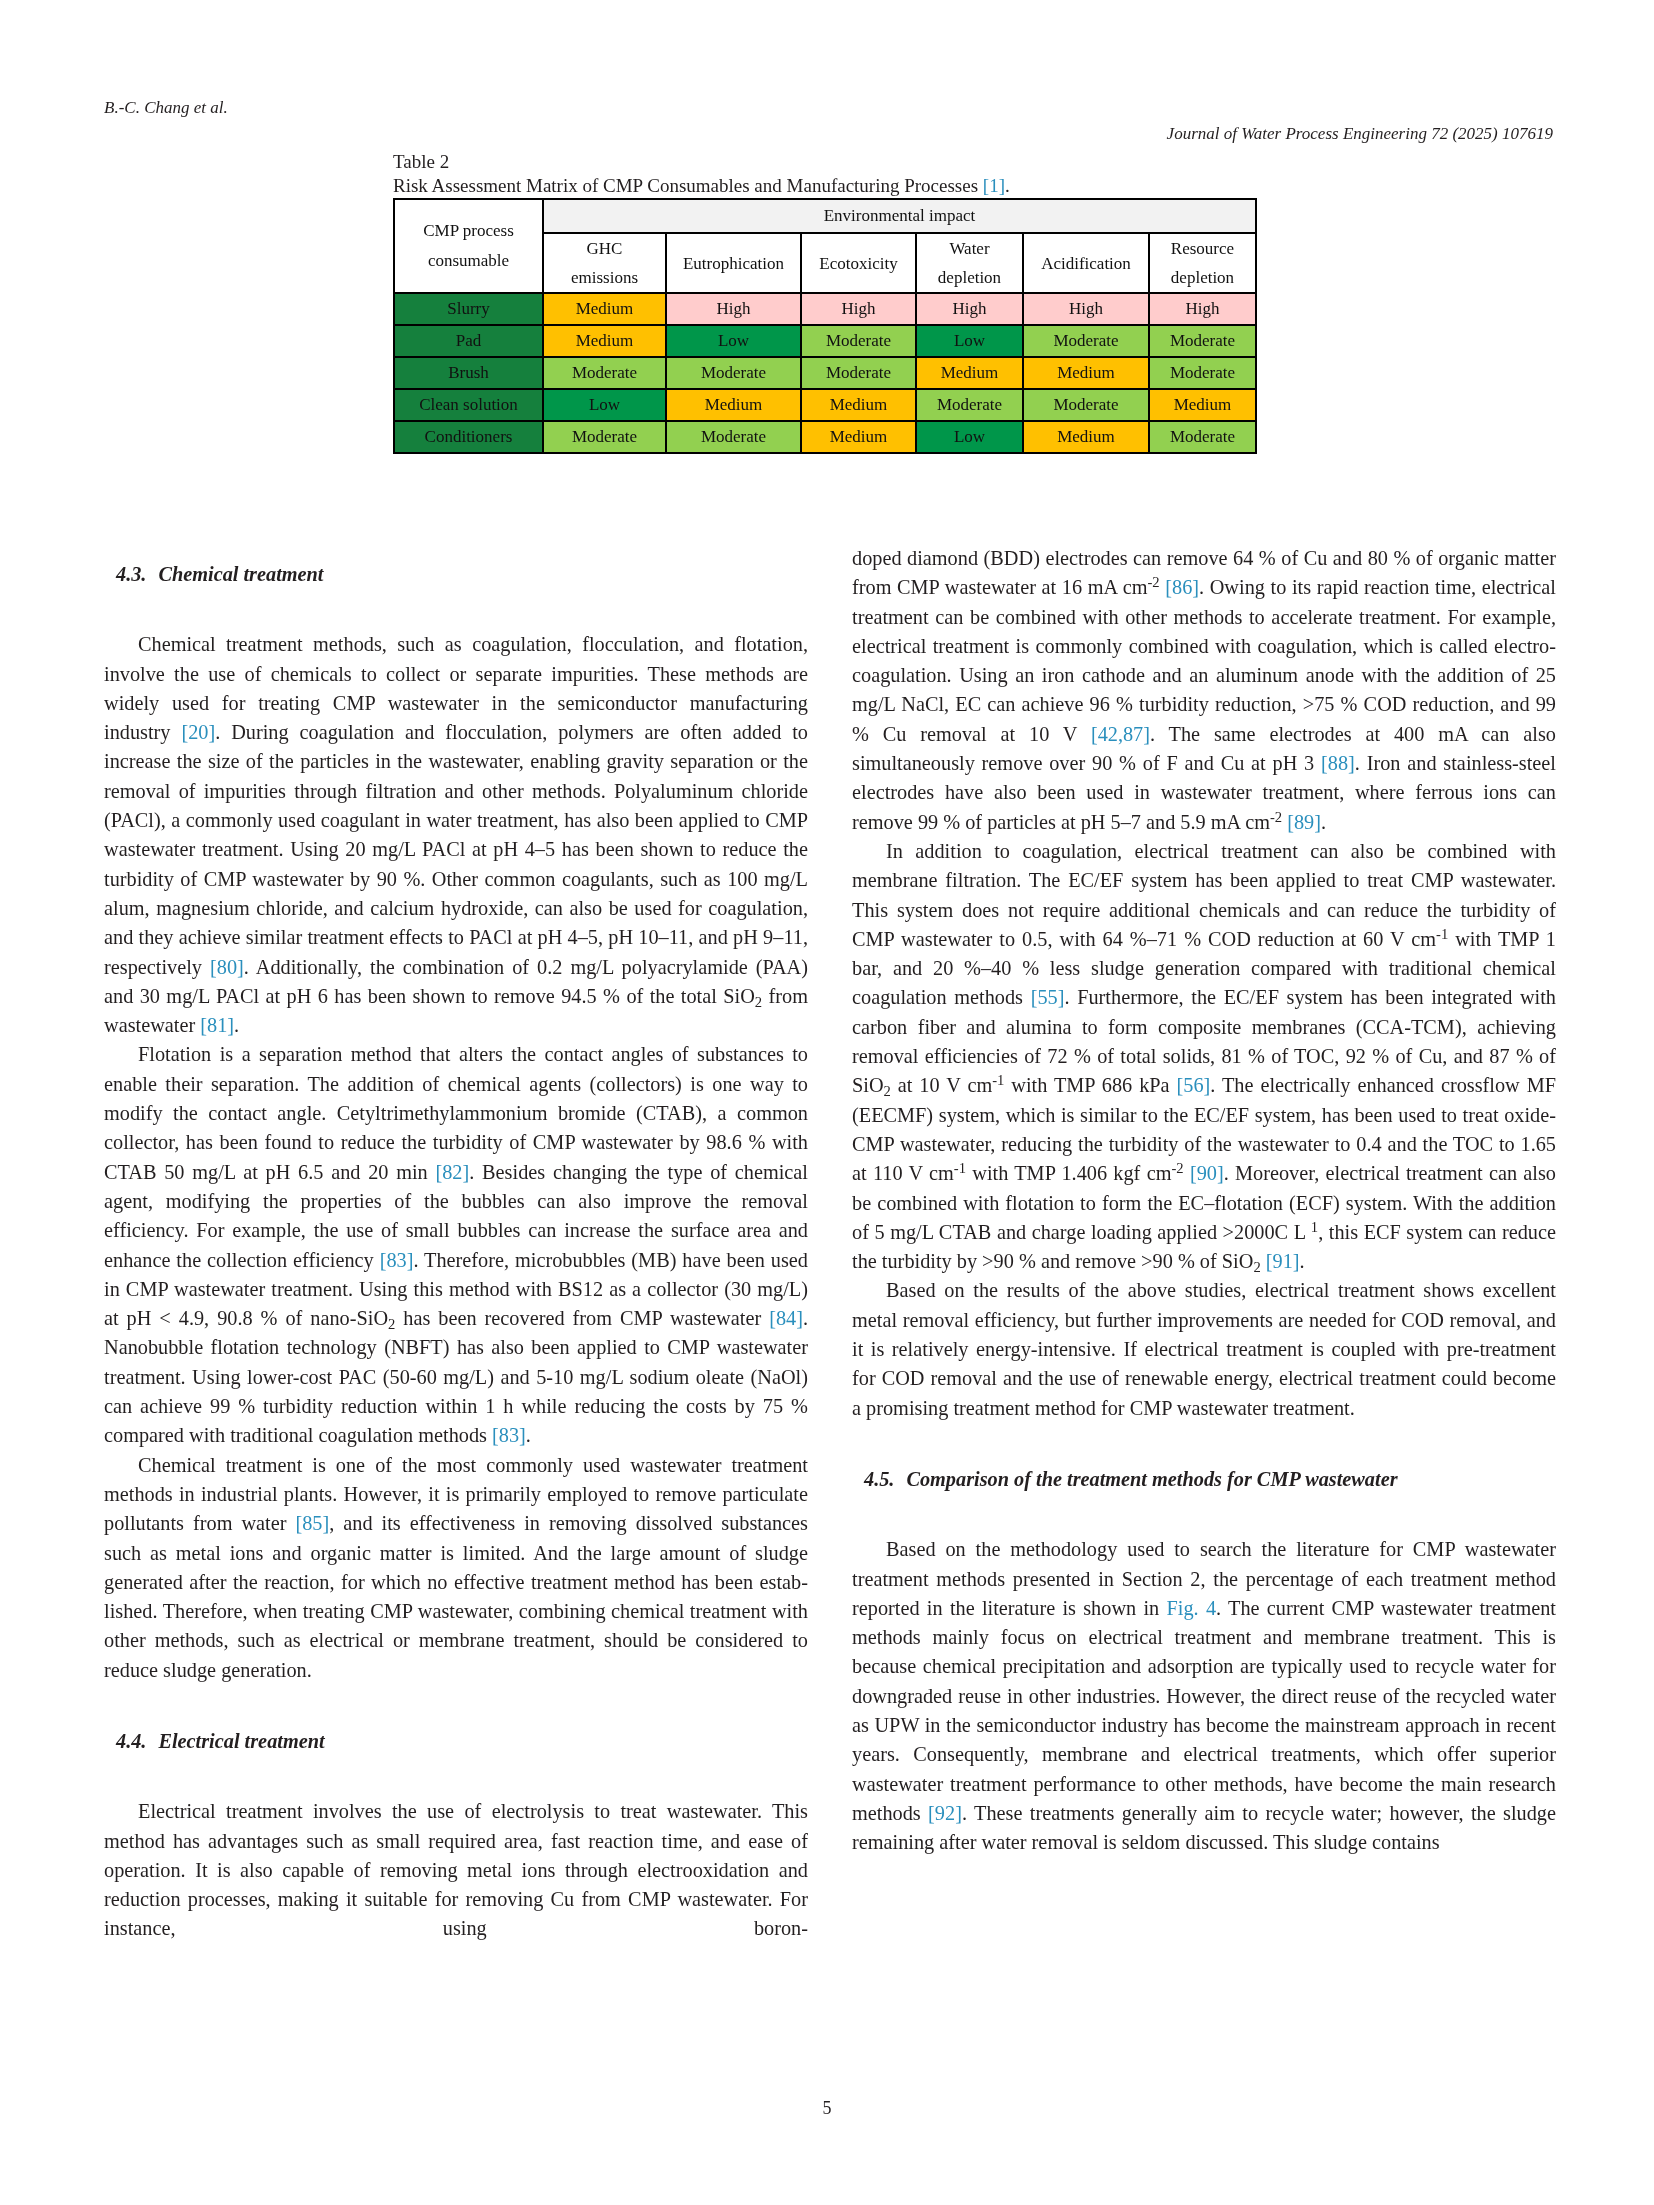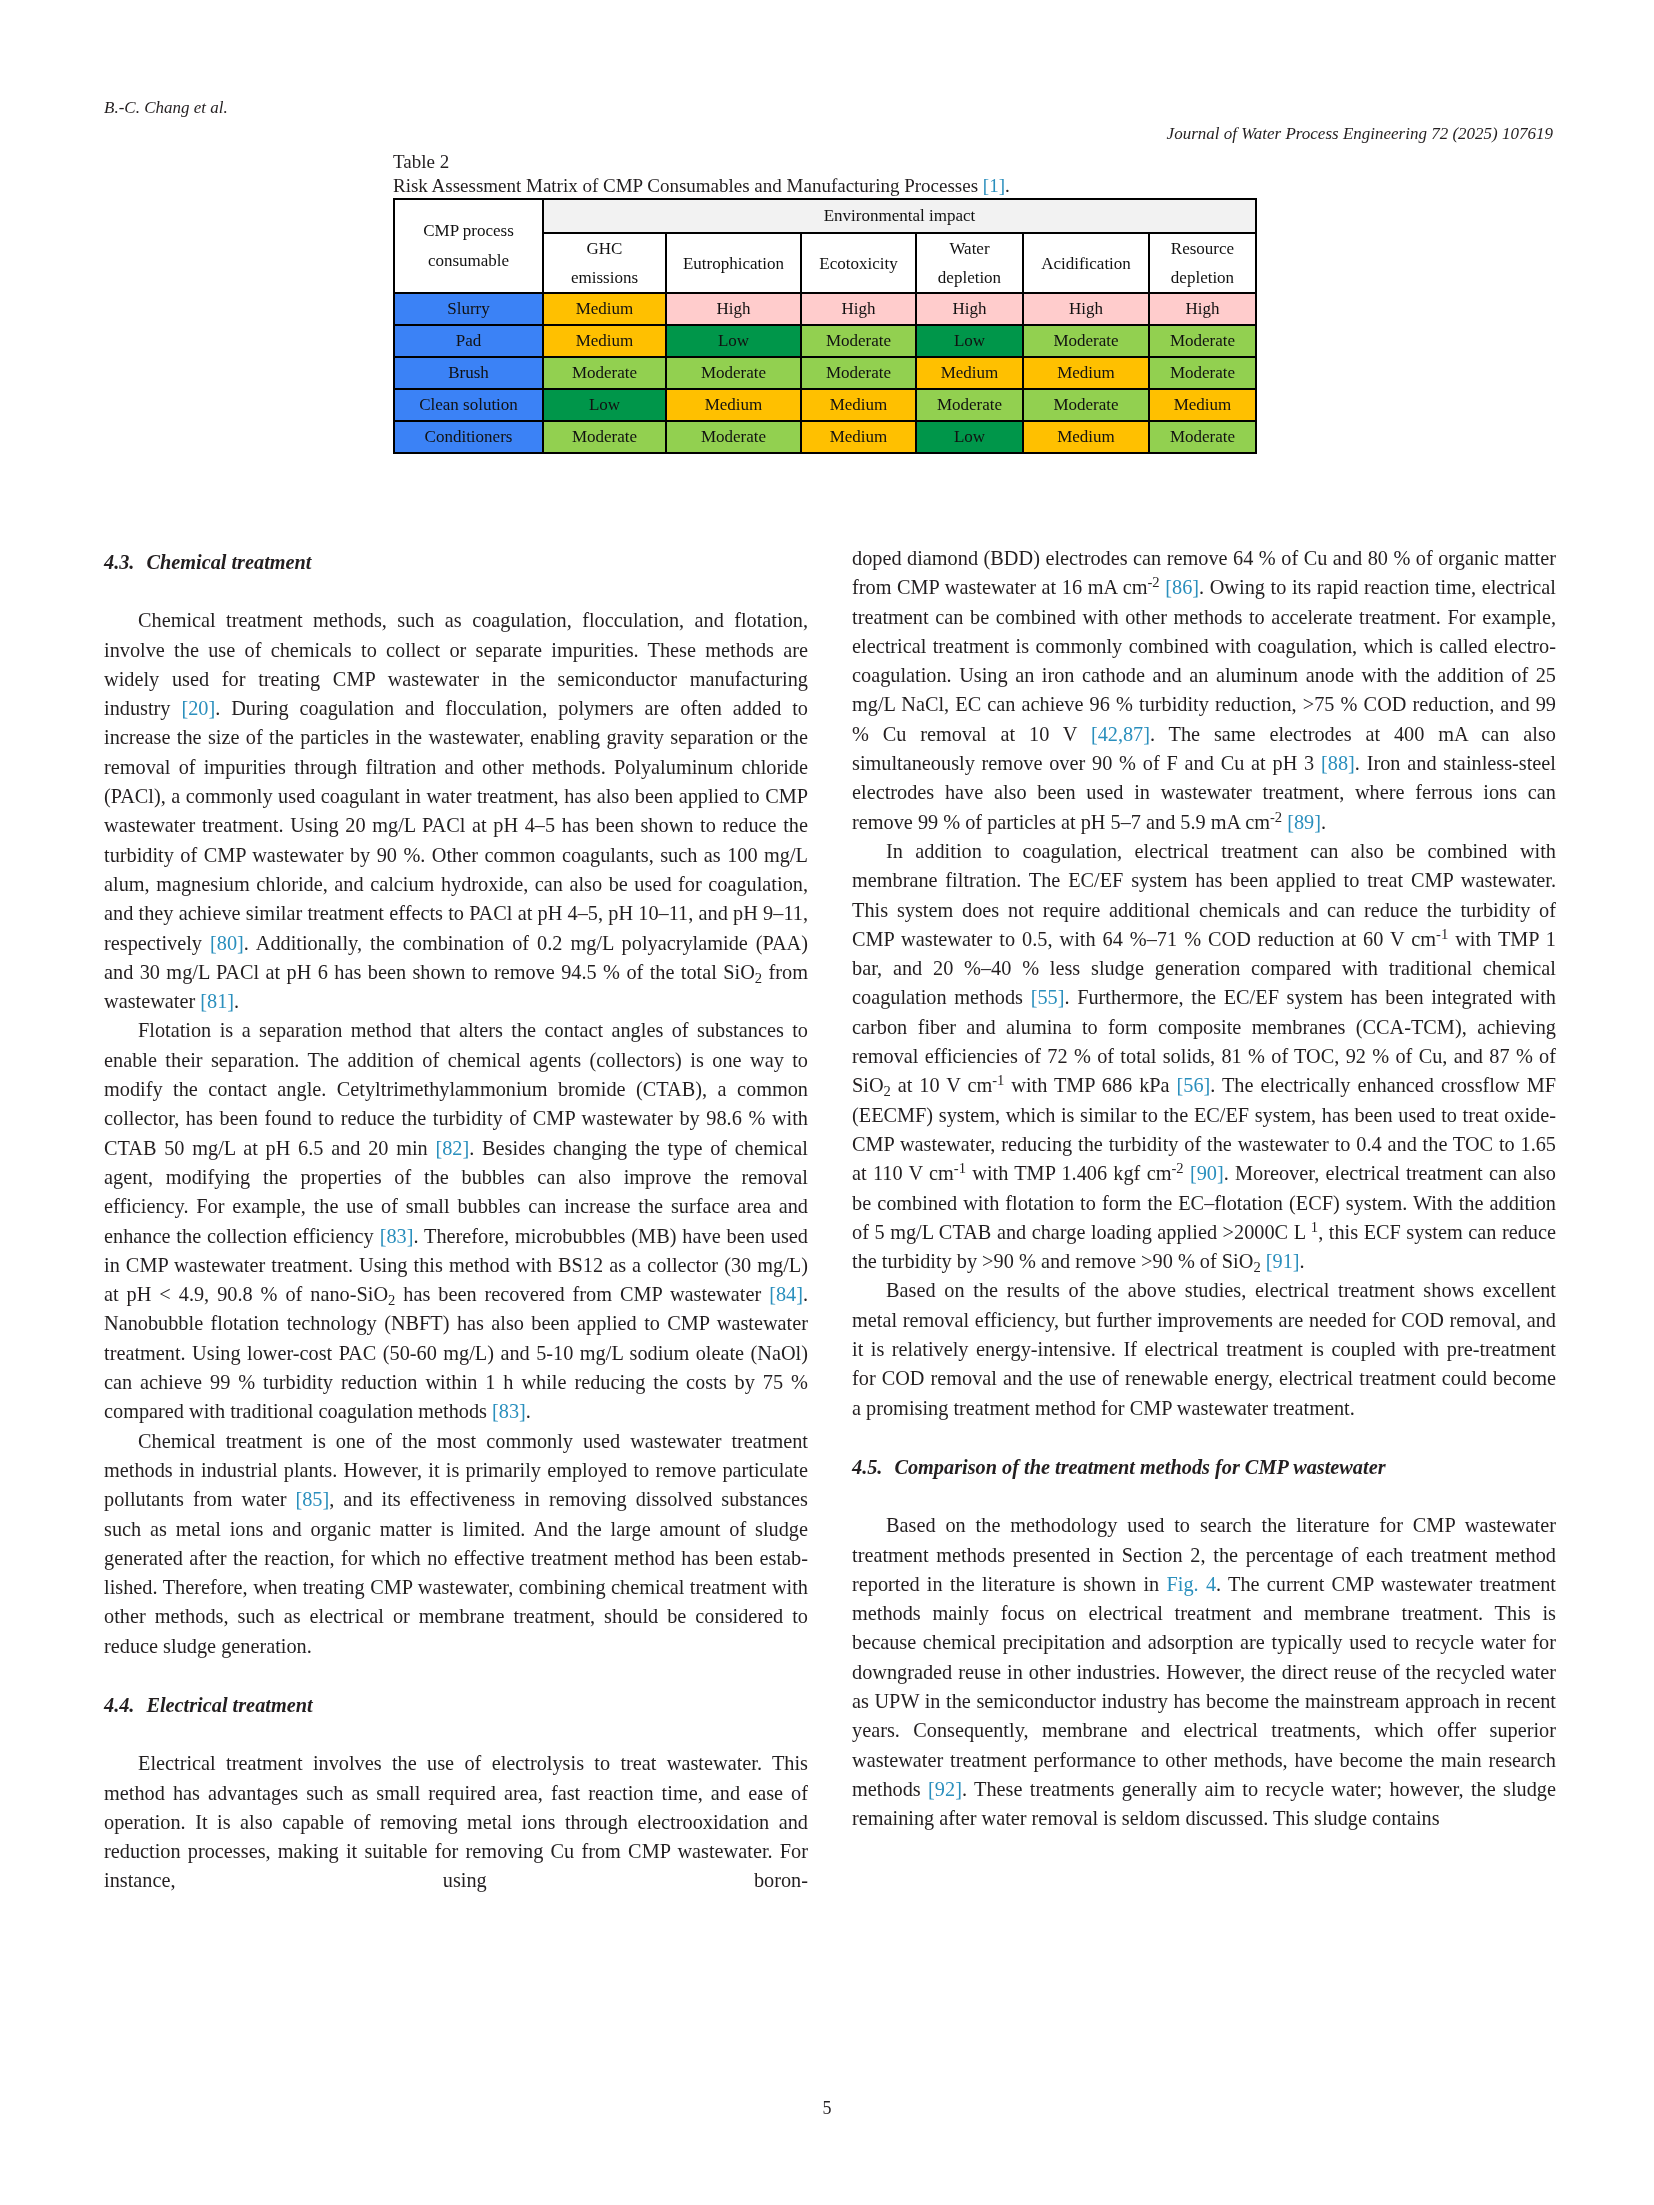--- a/index.html
+++ b/index.html
@@ -13,32 +13,32 @@
   .table-label { font-weight: normal; font-size: 19px; line-height: 24px; }
   .table-caption { font-size: 19px; line-height: 24px; }
   .ref { color: #2a8fbd; }
 
   table.risk { border-collapse: collapse; font-family: "Liberation Serif", serif; font-size: 17px; color: #111; }
   table.risk td, table.risk th { border: 2px solid #000; text-align: center; font-weight: normal; padding: 0; line-height: 30px; }
   table.risk th.env { background: #f2f2f2; height: 32px; margin-top: 16px; }
   table.risk th.sub { height: 58px; line-height: 29px; background: #fff; }
   table.risk th.rowhead { background: #fff; line-height: 30px; }
   table.risk td { height: 30px; }
-  table.risk td.rowname { background: #3b82f6; }
+  table.risk td.rowname { background: #15803d; }
   .lvl-High { background: #ffcccc; }
   .lvl-Medium { background: #ffc000; }
   .lvl-Moderate { background: #92d050; }
   .lvl-Low { background: #00964a; }
 
   .col { position: absolute; width: 704px; font-size: 20.3px; line-height: 29.3px; text-align: justify; }
   .col-left { left: 104px; top: 548px; }
   .col-right { left: 852px; top: 544px; }
   .col p { margin: 0; text-indent: 34px; hyphens: manual; }
   .col p.noindent { text-indent: 0; }
-  .sec-head { font-style: italic; font-size: 20.3px; line-height: 29.3px; margin: 0; }
+  .sec-head { font-style: italic; font-size: 20.3px; line-height: 29.3px; margin: 12px; }
   .sec-head .num { margin-right: 12px; }
   .gap-after-head { height: 29px; }
   .gap-before-head { height: 30px; }
   sub { font-size: 0.72em; vertical-align: -0.25em; line-height: 0; }
   sup { font-size: 0.72em; vertical-align: 0.5em; line-height: 0; }
 
   .page-number { position: absolute; top: 2098px; left: 0; width: 1654px; text-align: center; font-size: 18px; }
 </style>
 </head>
 <body>

